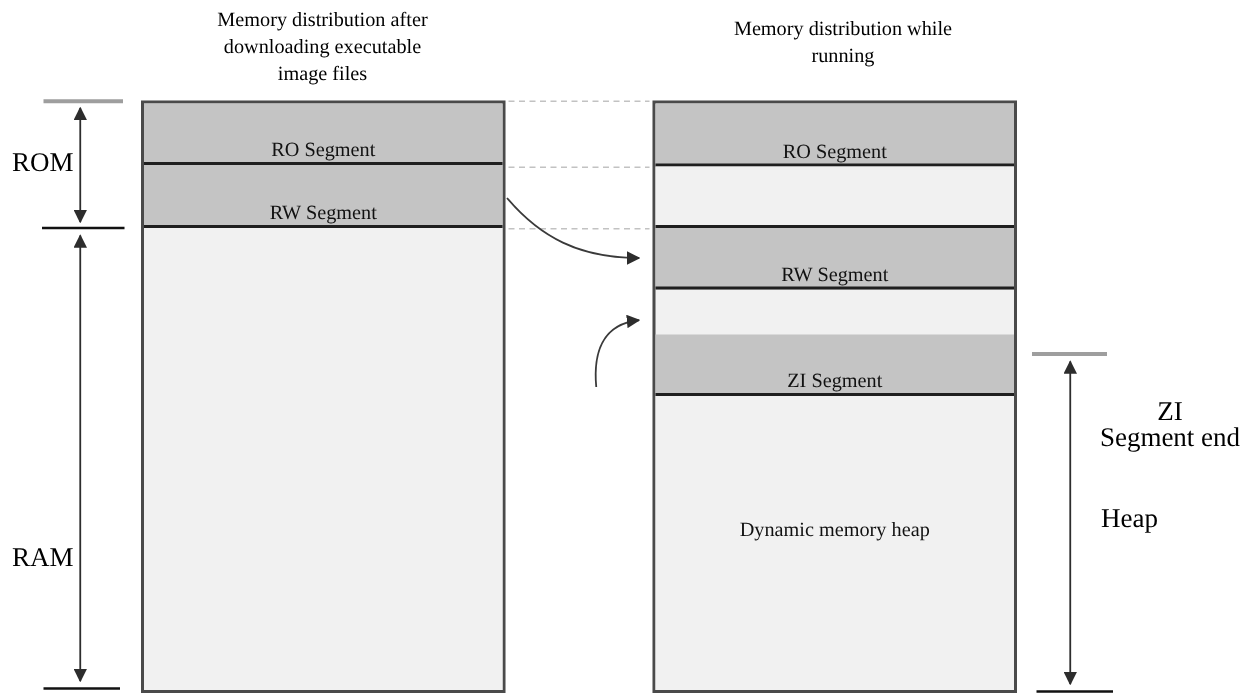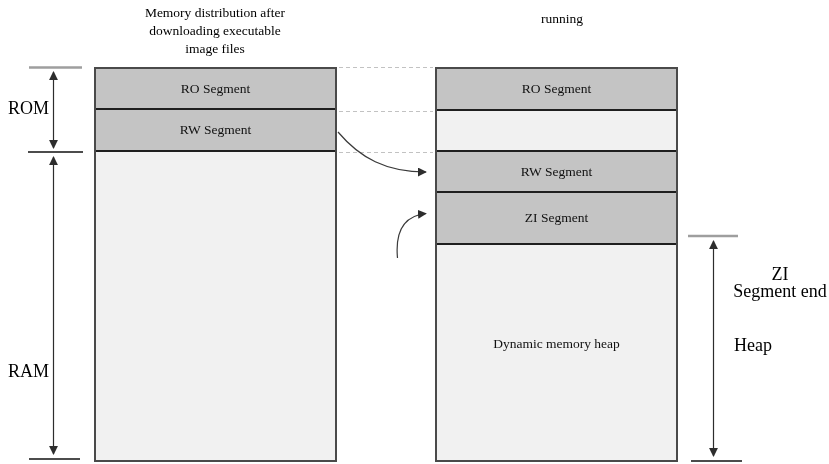--- a/index.html
+++ b/index.html
@@ -34,21 +34,21 @@
   .col-left{left:94px;}
   .col-right{left:435px;}
   .seg{
     box-sizing:border-box;
     display:flex;align-items:center;justify-content:center;
     font-size:13.5px;
     flex:0 0 auto;
   }
   .seg.gray{background:var(--segment-fill,#c4c4c4);}
   .seg.light{background:var(--free-fill,#f1f1f1);}
-  .seg.lined{border-bottom:2px solid var(--inner-line,#1f1f1f);}
+  .seg.lined{border-bottom:2px solid var(--inner-line,#1f1f1f);align-items:flex-end;}
   .seg.grow{flex:1 1 auto;}
   .heap-label-seg{padding-bottom:18px;}
   .side-label{
     position:absolute;
     font-size:18px;
     text-align:center;
     line-height:17px;
     color:#000;
   }
   .lbl-rom{left:8px;top:100px;width:40px;}
@@ -87,20 +87,21 @@
     <path d="M338,132 C360,158 386,172 426,172" fill="none" stroke="#3a3a3a" stroke-width="1.2" marker-end="url(#ah)"></path>
     <path d="M397.5,258 C395.5,236 401,216 426,213.5" fill="none" stroke="#3a3a3a" stroke-width="1.2" marker-end="url(#ah)"></path>
   </svg>
 
   <div class="title title-left">
     <div>Memory distribution after</div>
     <div>downloading executable</div>
     <div>image files</div>
   </div>
   <div class="title title-right">
+    <div>Memory distribution while</div>
     <div>running</div>
   </div>
 
   <div class="column col-left">
     <div class="seg gray lined" style="height:41px;">
       <span>RO Segment</span>
     </div>
     <div class="seg gray lined" style="height:42px;">
       <span>RW Segment</span>
     </div>
@@ -112,21 +113,21 @@
   <div class="column col-right">
     <div class="seg gray lined" style="height:42px;">
       <span>RO Segment</span>
     </div>
     <div class="seg light lined" style="height:41px;">
       <span></span>
     </div>
     <div class="seg gray lined" style="height:41px;">
       <span>RW Segment</span>
     </div>
-    <div class="seg gray lined" style="height:52px;">
+    <div class="seg gray lined" style="height:41px;margin-top:30px;">
       <span>ZI Segment</span>
     </div>
     <div class="seg light grow heap-label-seg">
       <span>Dynamic memory heap</span>
     </div>
   </div>
 
   <div class="side-label lbl-rom">ROM</div>
   <div class="side-label lbl-ram">RAM</div>
   <div class="side-label lbl-zi-end">

